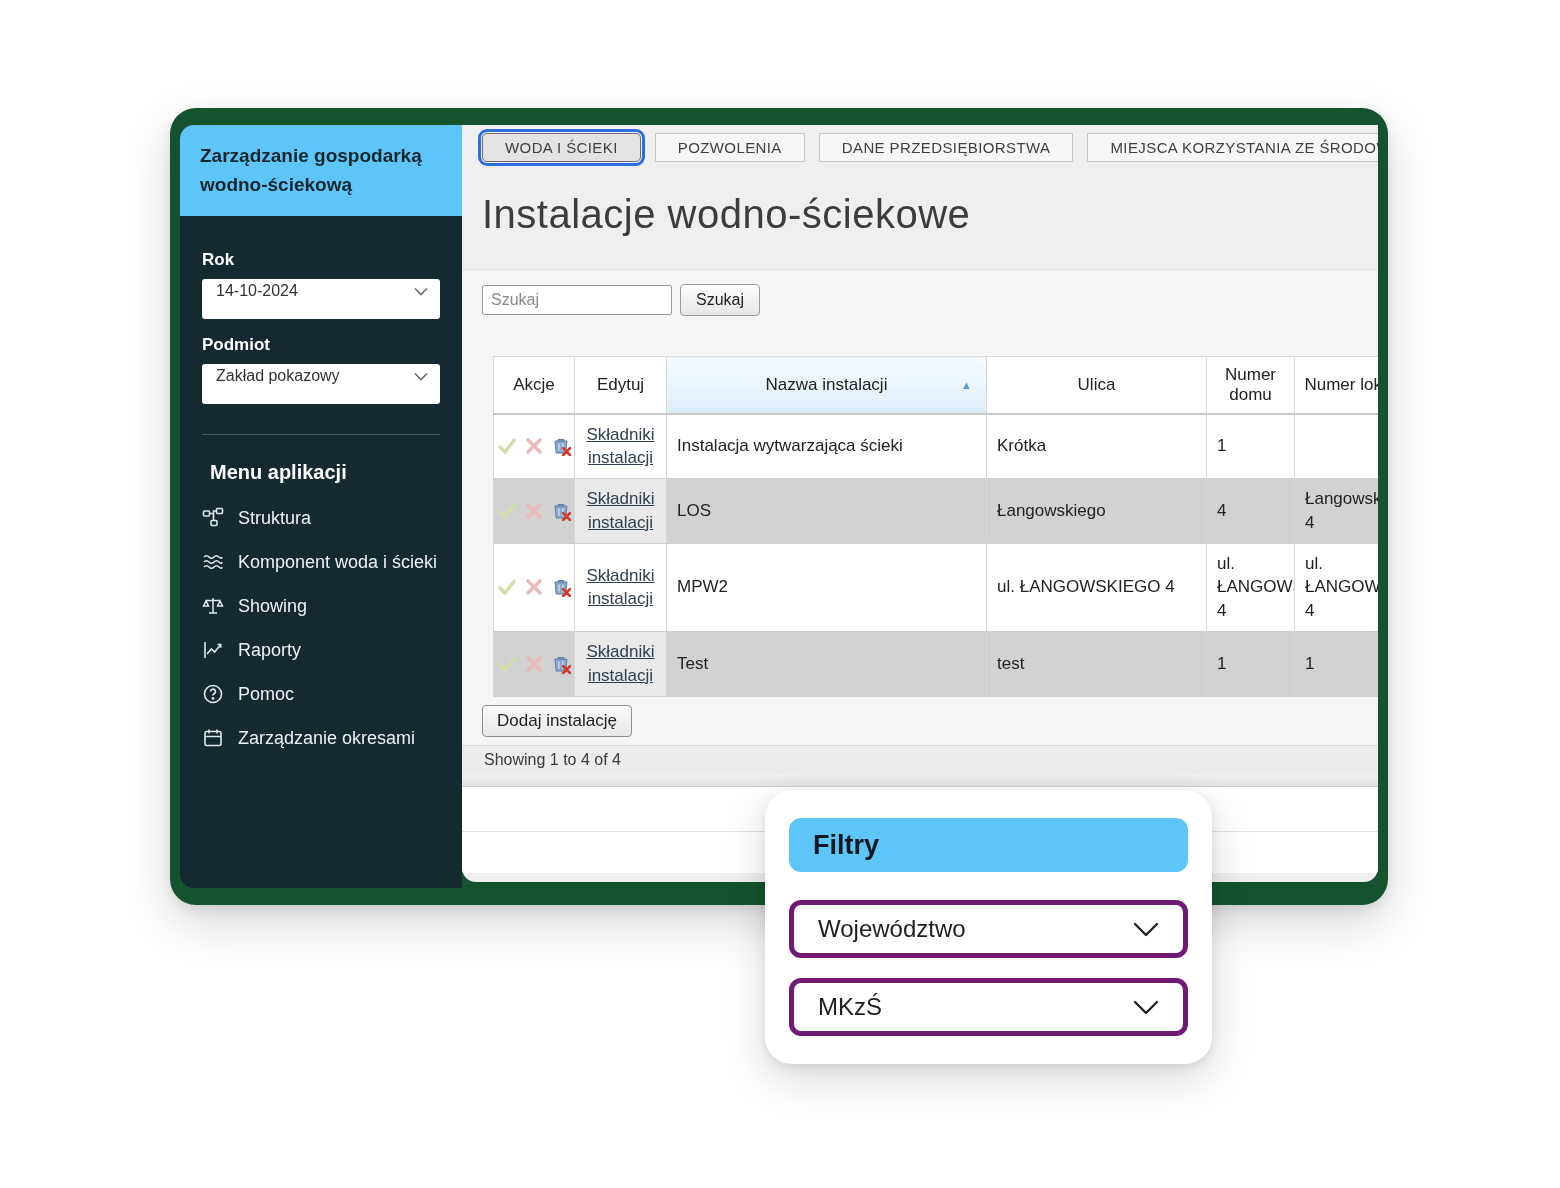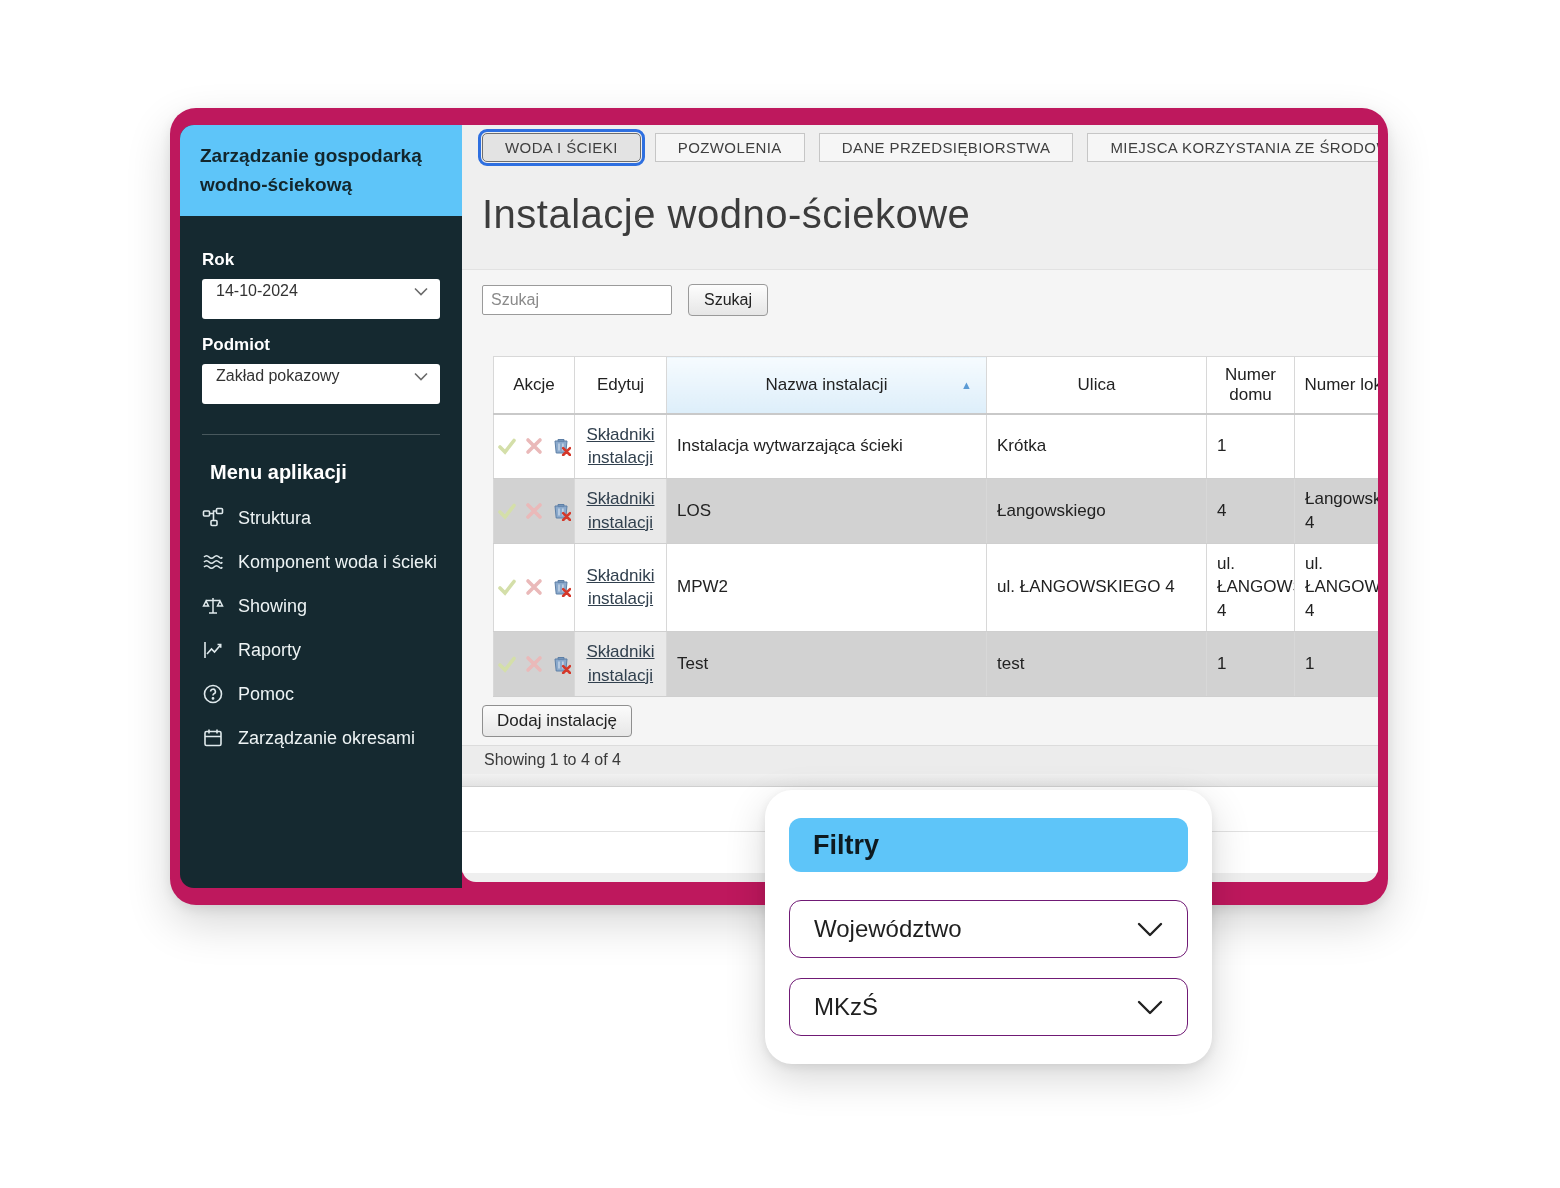--- a/index.html
+++ b/index.html
@@ -7,21 +7,21 @@
     --sidebar-dark:#152930;
     --row-stripe:#d2d2d2;
   }
   *{box-sizing:border-box;margin:0;padding:0;}
   html,body{width:1560px;height:1188px;background:#ffffff;
     font-family:"Liberation Sans",sans-serif;overflow:hidden;}
   body{position:relative;}
 
   
   .window{position:absolute;left:170px;top:108px;width:1218px;height:797px;
-    background:#be185d;border-radius:26px;
+    background:#14532d;border-radius:26px;
     box-shadow:0 18px 45px rgba(0,0,0,.16),0 4px 12px rgba(0,0,0,.08);}
 
   
   .sidebar{position:absolute;left:10px;top:17px;width:282px;height:763px;
     background:var(--sidebar-dark);border-radius:14px 0 0 14px;color:#fff;}
   .sidebar-header{background:var(--accent-blue);border-radius:14px 0 0 0;
     padding:17px 20px;color:#13262c;font-weight:700;font-size:19px;line-height:1.5;}
   .sidebar-body{padding:18px 22px 0;}
   .side-label{font-weight:700;font-size:17px;margin:16px 0 9px;color:#fff;}
   .side-select{height:40px;background:#fff;border-radius:3px;display:flex;
@@ -42,21 +42,21 @@
     letter-spacing:.4px;white-space:nowrap;cursor:pointer;}
   .tab.active{background:#e3e3e3;border:1px solid #6e6e6e;border-radius:5px;
     outline:3px solid #2e6fe0;outline-offset:1px;}
   .tab.clipped{min-width:330px;}
   .page-title{font-size:40px;font-weight:500;color:#3c3c3c;margin:30px 0 0 20px;
     letter-spacing:.5px;}
 
   
   .panel{margin-top:32px;background:#f5f5f5;border-top:1px solid #e2e2e2;
     border-bottom:1px solid #cfcfcf;padding-top:14px;}
-  .search-row{padding-left:20px;display:flex;gap:16px;align-items:center;}
+  .search-row{padding-left:20px;display:flex;gap:8px;align-items:center;}
   .search-input{width:190px;height:30px;border:1px solid #9a9a9a;background:#fff;
     padding:0 8px;font-size:16px;border-radius:2px;color:#222;
     font-family:"Liberation Sans",sans-serif;}
   .search-input::placeholder{color:#8a8a8a;}
   .search-btn{height:32px;padding:0 15px;background:linear-gradient(#fdfdfd,#e6e6e6);
     border:1px solid #9a9a9a;border-radius:4px;font-size:16px;color:#222;
     cursor:pointer;font-family:"Liberation Sans",sans-serif;}
 
   .table-wrap{margin:40px 0 0 31px;overflow:hidden;width:885px;}
   table{border-collapse:collapse;table-layout:fixed;width:921px;background:#fff;
@@ -90,21 +90,21 @@
   .white-gap::after{content:"";position:absolute;left:0;right:0;top:44px;
     border-top:1px solid #e2e2e2;}
 
   
   .filters-card{position:absolute;left:765px;top:790px;width:447px;height:274px;
     background:#fff;border-radius:27px;padding:28px 24px;
     box-shadow:0 14px 40px rgba(0,0,0,.16),0 3px 10px rgba(0,0,0,.08);}
   .filters-header{background:var(--accent-blue);border-radius:12px;height:54px;
     display:flex;align-items:center;padding:0 24px;font-size:27px;font-weight:700;
     color:#0e1a20;}
-  .filter-select{margin-top:28px;height:58px;border:1px solid #701a75;
+  .filter-select{margin-top:28px;height:58px;border:5px solid #701a75;
     border-radius:12px;display:flex;align-items:center;justify-content:space-between;
     padding:0 24px;font-size:24px;color:#1f1f1f;background:#fff;cursor:pointer;}
   .filter-select + .filter-select{margin-top:20px;}
 </style>
 </head>
 <body>
 
 <div class="window">
 
   <div class="sidebar">

